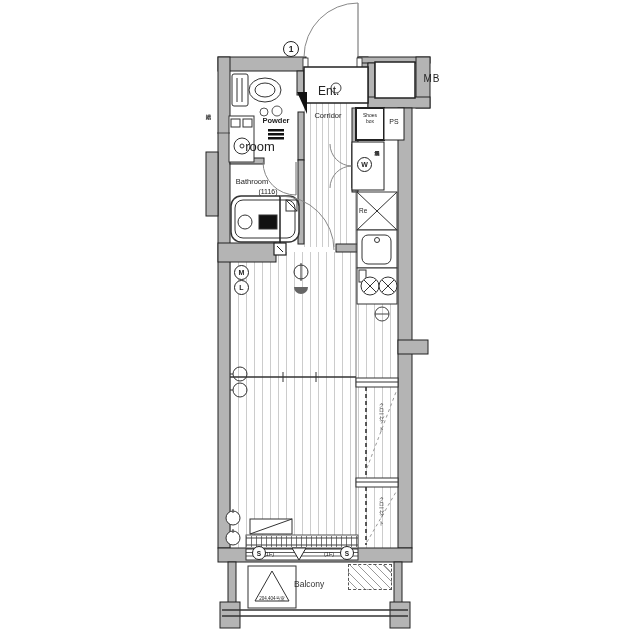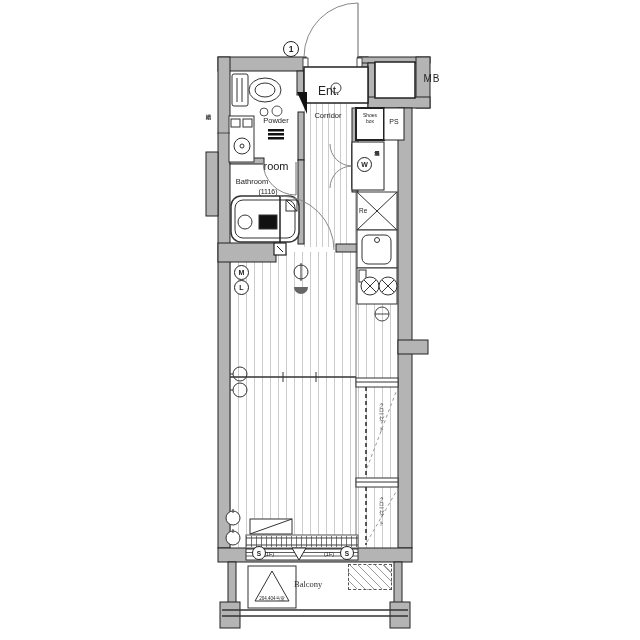--- a/index.html
+++ b/index.html
@@ -193,26 +193,26 @@
     </g>
   </svg>
 
   <div class="hatch"></div>
 
   <span class="lbl" style="left:318px;top:76px;font-size:12px;margin-top:9px;">Ent.</span>
   <span class="lbl ctr" style="left:375px;top:73px;width:40px;font-size:10px;letter-spacing:1px;margin-left:37px;">MB</span>
   <span class="lbl ctr" style="left:356px;top:113px;width:28px;font-size:5px;"><span>Shoes</span><br><span>box</span></span>
   <span class="lbl ctr" style="left:383px;top:118px;width:22px;font-size:7px;">PS</span>
   <span class="lbl ctr" style="left:302px;top:112px;width:52px;font-size:7.5px;text-align:center;">Corridor</span>
-  <span class="lbl ctr" style="left:252px;top:117px;width:48px;font-size:7.5px;">Powder</span>
-  <span class="lbl ctr" style="left:252px;top:140px;width:48px;font-size:11px;margin-top:20px;">room</span>
+  <span class="lbl ctr" style="left:252px;top:117px;width:48px;font-size:7.5px;font-weight:bold;">Powder</span>
+  <span class="lbl ctr" style="left:236px;top:140px;width:48px;font-size:13px;">room</span>
   <span class="lbl ctr" style="left:222px;top:178px;width:60px;font-size:7.5px;">Bathroom</span>
   <span class="lbl ctr" style="left:238px;top:188px;width:60px;font-size:7px;">(1116)</span>
   <span class="lbl" style="left:359px;top:207px;font-size:6.5px;">Re</span>
-  <span class="lbl" style="left:294px;top:580px;font-size:8.5px;color:#333;font-family:Liberation Serif, serif;">Balcony</span>
+  <span class="lbl" style="left:294px;top:580px;font-size:8.5px;color:#333;">Balcony</span>
   <span class="lbl" style="left:264px;top:551px;font-size:5.5px;">(1F)</span>
   <span class="lbl" style="left:324px;top:551px;font-size:5.5px;">(1F)</span>
   <span class="lbl ctr" style="left:249px;top:597px;width:46px;font-size:4.5px;">204,404号室</span>
 
   <span class="circ" style="left:283px;top:41px;width:14px;height:14px;font-size:8.5px;">1</span>
   <span class="circ" style="left:357px;top:157px;width:13px;height:13px;font-size:7px;">W</span>
   <span class="circ" style="left:234px;top:265px;width:13px;height:13px;font-size:7px;">M</span>
   <span class="circ" style="left:234px;top:280px;width:13px;height:13px;font-size:7px;">L</span>
   <span class="circ" style="left:252px;top:546px;width:12px;height:12px;font-size:6.5px;">S</span>
   <span class="circ" style="left:340px;top:546px;width:12px;height:12px;font-size:6.5px;">S</span>

